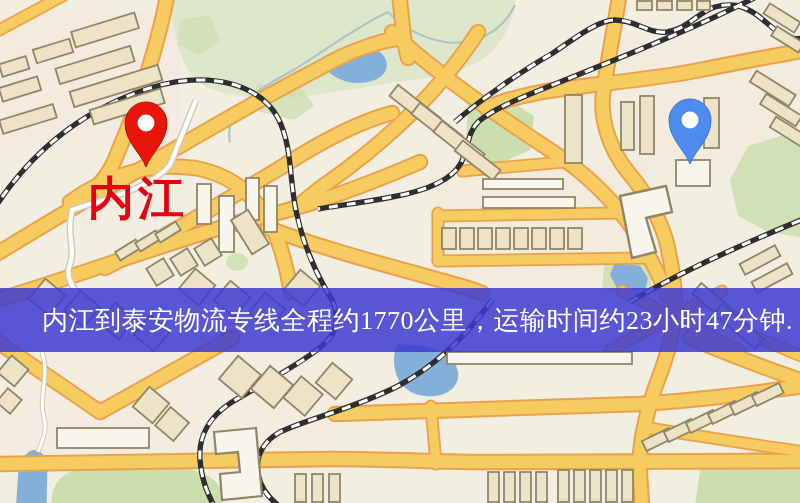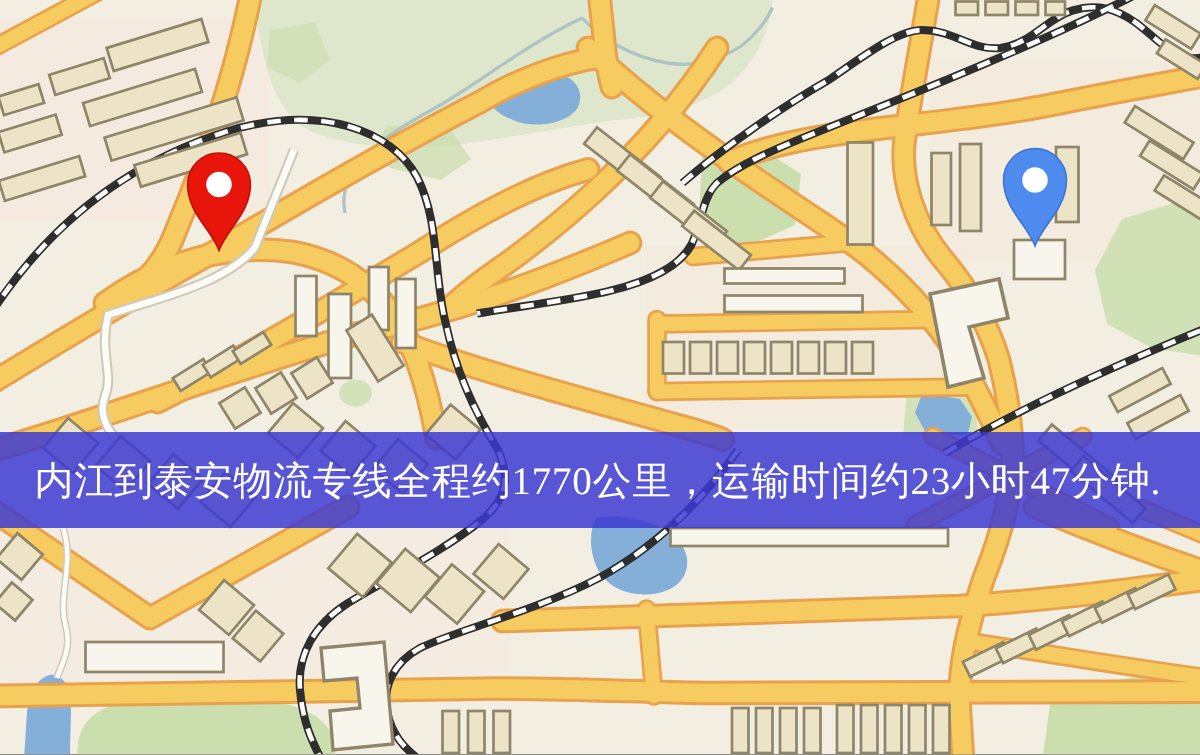--- a/index.html
+++ b/index.html
@@ -27,21 +27,21 @@
   .pin-dest path{fill:var(--dest-pin,#4E8BEE);stroke:#3C73CF;stroke-width:1;}
 
   .city-label{position:absolute;font-weight:bold;font-size:46px;line-height:1;
               font-family:"Liberation Serif", serif;white-space:nowrap;}
   .city-label.origin{left:88px;top:176px;color:var(--origin-label,#E60012);letter-spacing:4px;}
   .city-label.dest{left:640px;top:180px;color:var(--dest-label,#2323CE);letter-spacing:11px;}
 
   .banner{position:absolute;left:0;top:288px;width:800px;height:64px;
           background:var(--banner-bg,rgba(60,56,210,0.84));
           display:flex;align-items:center;}
-  .banner span{color:var(--banner-text,#fff);font-size:26px;padding-left:23px;
+  .banner span{color:var(--banner-text,#fff);font-size:26px;padding-left:42px;
                font-family:"Liberation Serif", serif;white-space:nowrap;letter-spacing:0.5px;}
 </style>
 </head>
 <body>
 
 <div class="stage">
 
   <svg width="800" height="503" viewBox="0 0 800 503">
     <defs>
       <path id="r-top" d="M70,-8 L-8,34"></path>
@@ -287,18 +287,19 @@
     <g class="pin pin-origin" transform="translate(146,167)">
       <path d="M0,0 C-5,-14 -21,-25 -21,-44 A21,21 0 1 1 21,-44 C21,-25 5,-14 0,0 Z"></path>
       <circle cx="0" cy="-44" r="8.5" fill="#ffffff"></circle>
     </g>
     <g class="pin pin-dest" transform="translate(690,164)">
       <path d="M0,0 C-5,-14 -21,-25 -21,-44 A21,21 0 1 1 21,-44 C21,-25 5,-14 0,0 Z"></path>
       <circle cx="0" cy="-44" r="8.5" fill="#ffffff"></circle>
     </g>
   </svg>
 
+  <div class="city-label origin">内江</div>
 
   <div class="banner">
     <span>内江到泰安物流专线全程约1770公里，运输时间约23小时47分钟.</span>
   </div>
 
 </div>
 
 </body></html>

